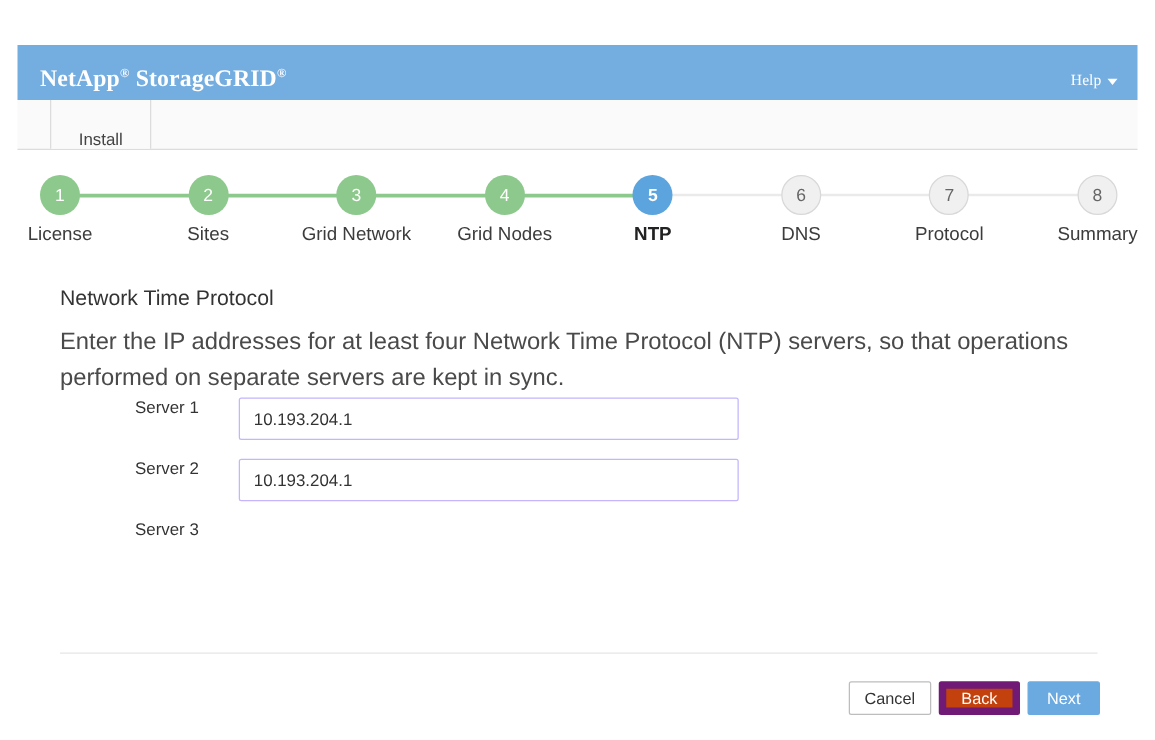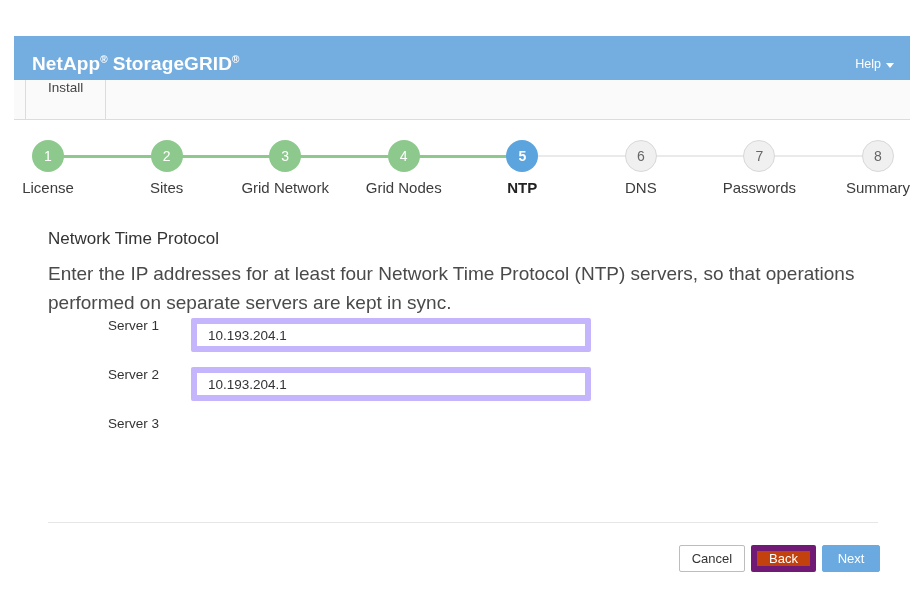--- a/index.html
+++ b/index.html
@@ -28,20 +28,21 @@
     left: 14px;
     top: 36px;
     width: 896px;
     height: 44px;
     background: #74ade0;
     display: flex;
     align-items: center;
     justify-content: space-between;
     box-sizing: border-box;
     padding: 12px 16px 0 18px;
+    font-family: Liberation Serif, serif;
   }
   .brand {
     color: #ffffff;
     font-size: 19px;
     font-weight: bold;
     letter-spacing: 0.1px;
     white-space: nowrap;
   }
   .brand .reg {
     font-size: 10px;
@@ -81,23 +82,23 @@
     display: flex;
     align-items: stretch;
   }
   .tab {
     border-left: 1px solid #dcdcdc;
     border-right: 1px solid #dcdcdc;
     background: #fafafa;
     color: #444444;
     font-size: 13.5px;
     display: flex;
-    align-items: flex-start;
+    align-items: flex-end;
     padding: 0 22px;
-    margin-left: 11px;
+    margin-left: 26px;
     cursor: pointer;
     box-sizing: border-box;
   }
 
   
   .content {
     position: absolute;
     left: 14px;
     top: 120px;
     width: 896px;
@@ -198,21 +199,21 @@
     font-size: 13.5px;
     color: #333333;
     padding-left: 60px;
     box-sizing: border-box;
     white-space: nowrap;
   }
   .text-input {
     width: 400px;
     height: 34px;
     box-sizing: border-box;
-    border: 6px solid #c4b5fd;
+    border: 1px solid #c4b5fd;
     border-radius: 2px;
     padding: 0 11px;
     font-family: "Liberation Sans", sans-serif;
     font-size: 13.5px;
     color: #333333;
     background: #ffffff;
     outline: none;
   }
   .text-input.focused {
     border-color: #6cb2ee;
@@ -333,21 +334,21 @@
         <div class="step active" style="left: 474.286px;">
           <div class="step-circle">5</div>
           <div class="step-label">NTP</div>
         </div>
         <div class="step todo" style="left: 592.857px;">
           <div class="step-circle">6</div>
           <div class="step-label">DNS</div>
         </div>
         <div class="step todo" style="left: 711.429px;">
           <div class="step-circle">7</div>
-          <div class="step-label">Passwords</div>
+          <div class="step-label">Protocol</div>
         </div>
         <div class="step todo" style="left: 830px;">
           <div class="step-circle">8</div>
           <div class="step-label">Summary</div>
         </div>
       </div>
 
     <div class="section-title">Network Time Protocol</div>
     <div class="section-desc">Enter the IP addresses for at least four Network Time Protocol (NTP) servers, so that operations performed on separate servers are kept in sync.</div>
 

